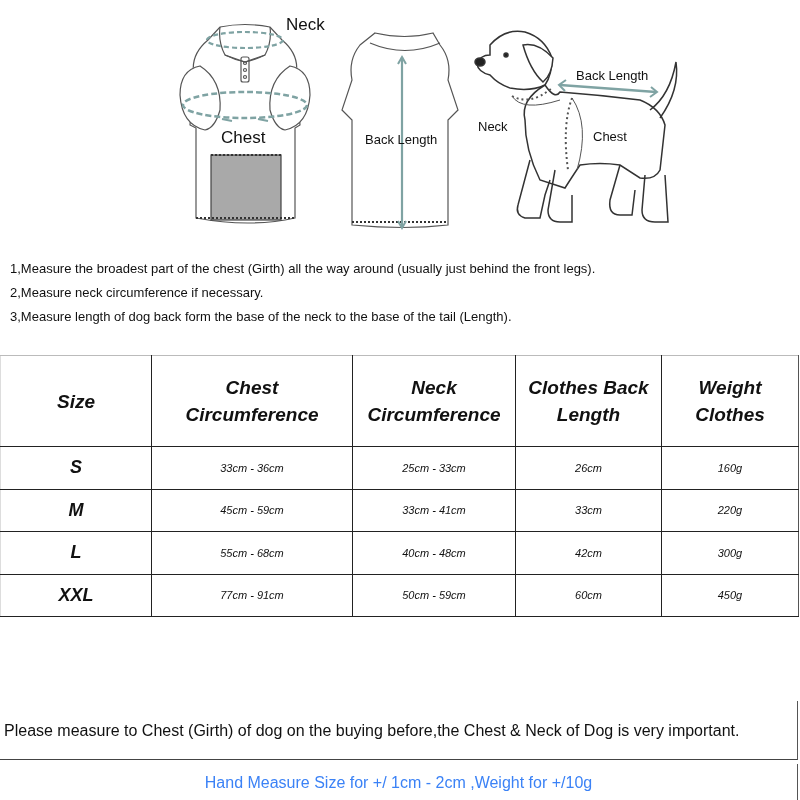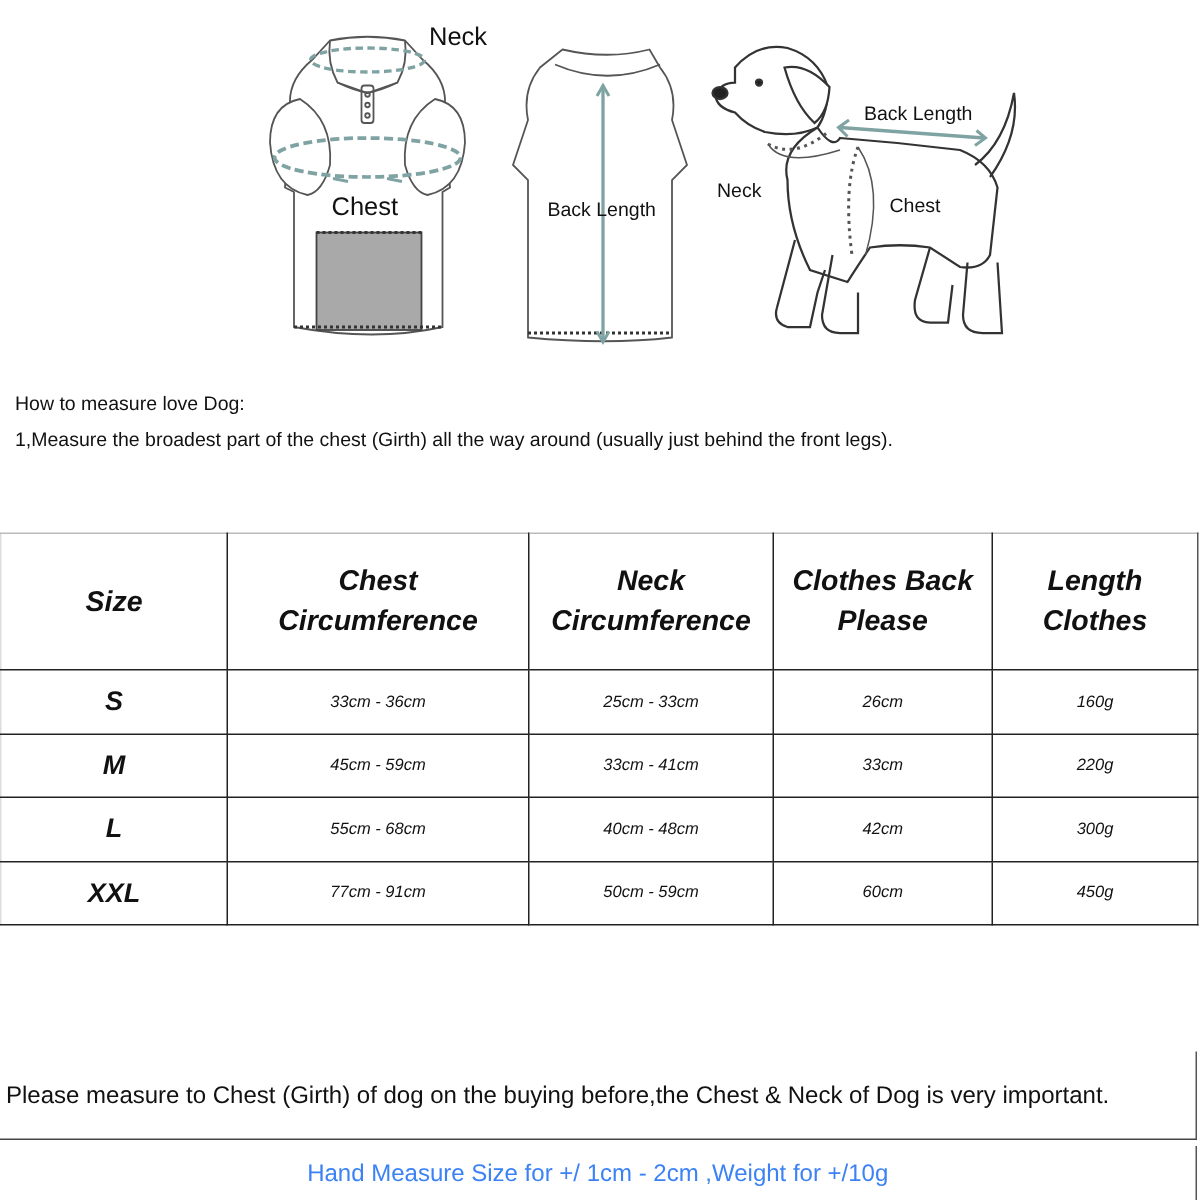--- a/index.html
+++ b/index.html
@@ -111,39 +111,40 @@
 
   <span class="illus-label lbl-neck-shirt">Neck</span>
   <span class="illus-label lbl-chest-shirt">Chest</span>
   <span class="illus-label lbl-back-shirt">Back Length</span>
   <span class="illus-label lbl-back-dog">Back Length</span>
   <span class="illus-label lbl-neck-dog">Neck</span>
   <span class="illus-label lbl-chest-dog">Chest</span>
 </div>
 
 <div class="instructions">
-  <div>How to measure love Dog:</div>
   <div>1,Measure the broadest part of the chest (Girth) all the way around (usually just behind the front legs).</div>
+  <div>2,Measure neck circumference if necessary.</div>
+  <div>3,Measure length of dog back form the base of the neck to the base of the tail (Length).</div>
 </div>
 
 <table class="size-table">
   <colgroup>
     <col style="width:151px">
       <col style="width:201px">
       <col style="width:163px">
       <col style="width:146px">
       <col style="width:137px">
   </colgroup>
   <tbody>
       <tr class="header-row">
     <th><span>Size</span></th>
     <th><span>Chest</span><br><span>Circumference</span></th>
     <th><span>Neck</span><br><span>Circumference</span></th>
-    <th><span>Clothes Back</span><br><span>Please</span></th>
-    <th><span>Length</span><br><span>Clothes</span></th>
+    <th><span>Clothes Back</span><br><span>Length</span></th>
+    <th><span>Weight</span><br><span>Clothes</span></th>
   </tr>
   <tr>
     <td class="size-cell">S</td>
     <td>33cm - 36cm</td>
     <td>25cm - 33cm</td>
     <td>26cm</td>
     <td>160g</td>
   </tr>
   <tr>
     <td class="size-cell">M</td>

